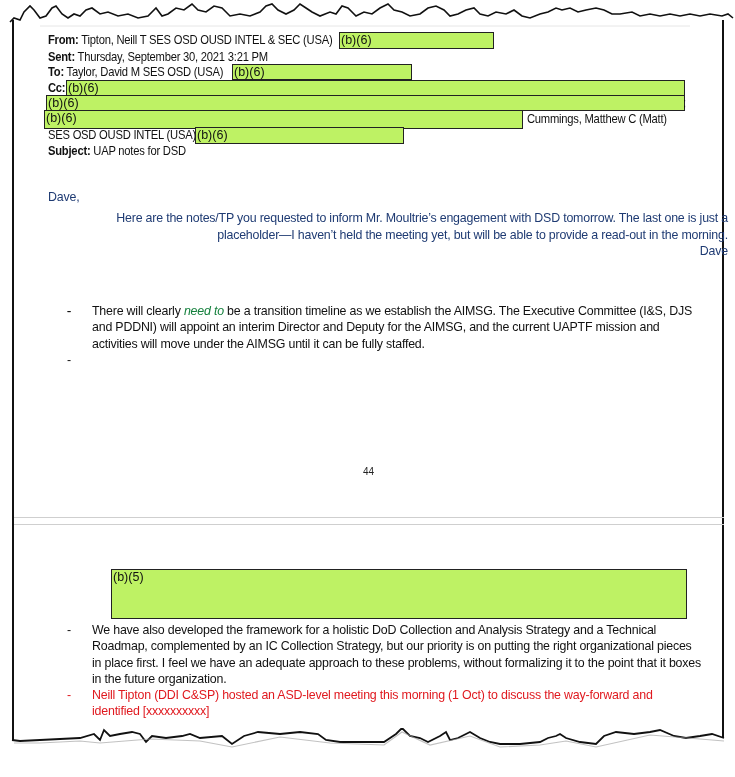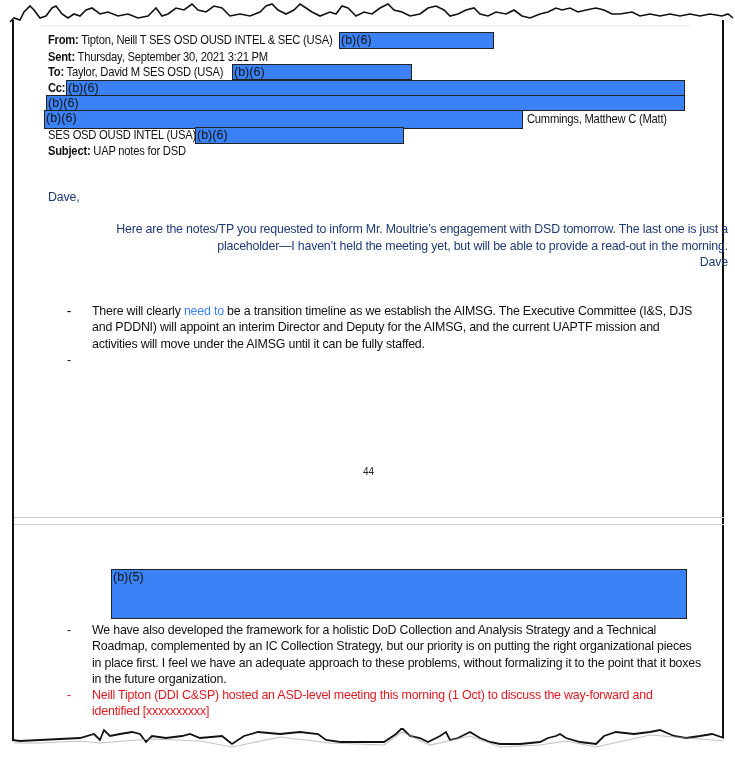--- a/index.html
+++ b/index.html
@@ -3,27 +3,27 @@
 <meta charset="utf-8">
 <style>
   html, body { margin:0; padding:0; background:#ffffff; }
   body { width:735px; height:777px; position:relative; overflow:hidden; font-family:"Liberation Sans", sans-serif; }
   #paper { position:absolute; left:0; top:0; width:735px; height:669px; }
   .page { position:absolute; left:12px; top:0; width:712px; height:760px; background:#fff; }
   .border-l { position:absolute; left:12px; top:20px; width:2px; height:722px; background:#111; }
   .border-r { position:absolute; left:722px; top:20px; width:2px; height:722px; background:#111; }
   .hdr { position:absolute; left:48px; font-size:12.2px; color:#111; white-space:nowrap; letter-spacing:-0.25px; font-family:"Liberation Sans Narrow","Liberation Sans", sans-serif; transform:scaleX(0.92); transform-origin:left; }
   .hdr b { font-weight:bold; }
-  .red { position:absolute; background:#3b82f6; border:1.5px solid #222; box-sizing:border-box; font-size:12.5px; color:#111; padding-left:1px; line-height:14px; font-family:"Liberation Sans", sans-serif; }
+  .red { position:absolute; background:#bef264; border:1.5px solid #222; box-sizing:border-box; font-size:12.5px; color:#111; padding-left:1px; line-height:14px; font-family:"Liberation Sans", sans-serif; }
   .body-text { position:absolute; font-size:12.4px; color:#1f3b73; line-height:16.5px; letter-spacing:-0.2px;text-align:right; }
   .bullets { position:absolute; left:62px; width:640px; font-size:12.4px; line-height:16.3px; color:#111; letter-spacing:-0.2px; }
   .bullet { position:relative; padding-left:30px; }
   .bullet .dash { position:absolute; left:5px; top:0; }
   .bullet.red-text { color:#e0191f; }
-  .need { color:#3b82f6; }
+  .need { color:#15803d;font-style:italic; }
   .pagenum { position:absolute; left:363px; top:466px; font-size:10px; color:#222; }
   .sep1 { position:absolute; left:14px; top:517px; width:710px; height:1px; background:#cfcfcf; }
   .sep2 { position:absolute; left:14px; top:524px; width:710px; height:1px; background:#cfcfcf; }
   svg.edge { position:absolute; left:0; }
 </style>
 </head>
 <body>
 
 <div id="paper">
   <div class="page"></div>
@@ -51,21 +51,21 @@
   <div class="hdr" style="left:683px; top:96px">;</div>
   <div class="red" style="left:44px; top:110px; width:479px; height:19px;">(b)(6)</div>
   <div class="hdr" style="left:527px; top:112px">Cummings, Matthew C (Matt)</div>
 
   <div class="hdr" style="top:128px">SES OSD OUSD INTEL (USA)</div>
   <div class="red" style="left:195px; top:127px; width:209px; height:17px;">(b)(6)</div>
 
   <div class="hdr" style="top:144px"><b>Subject:</b> <span>UAP notes for DSD</span></div>
 
   <div class="body-text" style="left:48px; top:189px;">Dave,</div>
-  <div class="body-text" style="left:48px; top:221px; width:680px;">
+  <div class="body-text" style="left:48px; top:210px; width:680px;">
     <div>Here are the notes/TP you requested to inform Mr. Moultrie’s engagement with DSD tomorrow.  The last one is just a</div>
     <div>placeholder—I haven’t held the meeting yet, but will be able to provide a read-out in the morning.</div>
     <div>Dave</div>
   </div>
 
   <div class="bullets" style="top:303px;">
     <div class="bullet">
       <span class="dash">-</span>
     </div>
     <div class="bullet">

